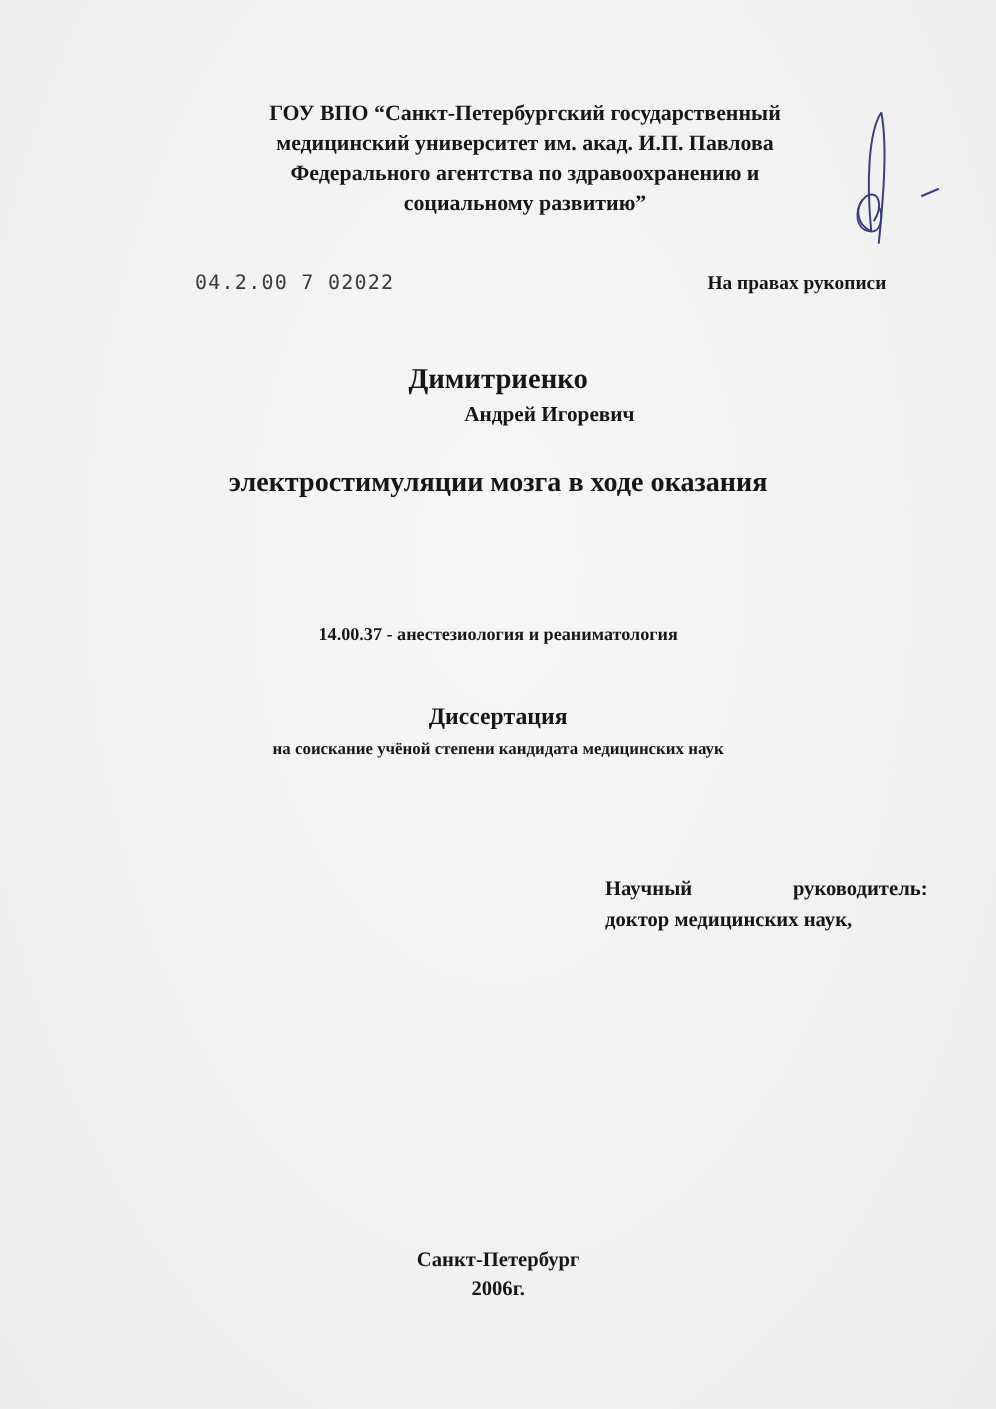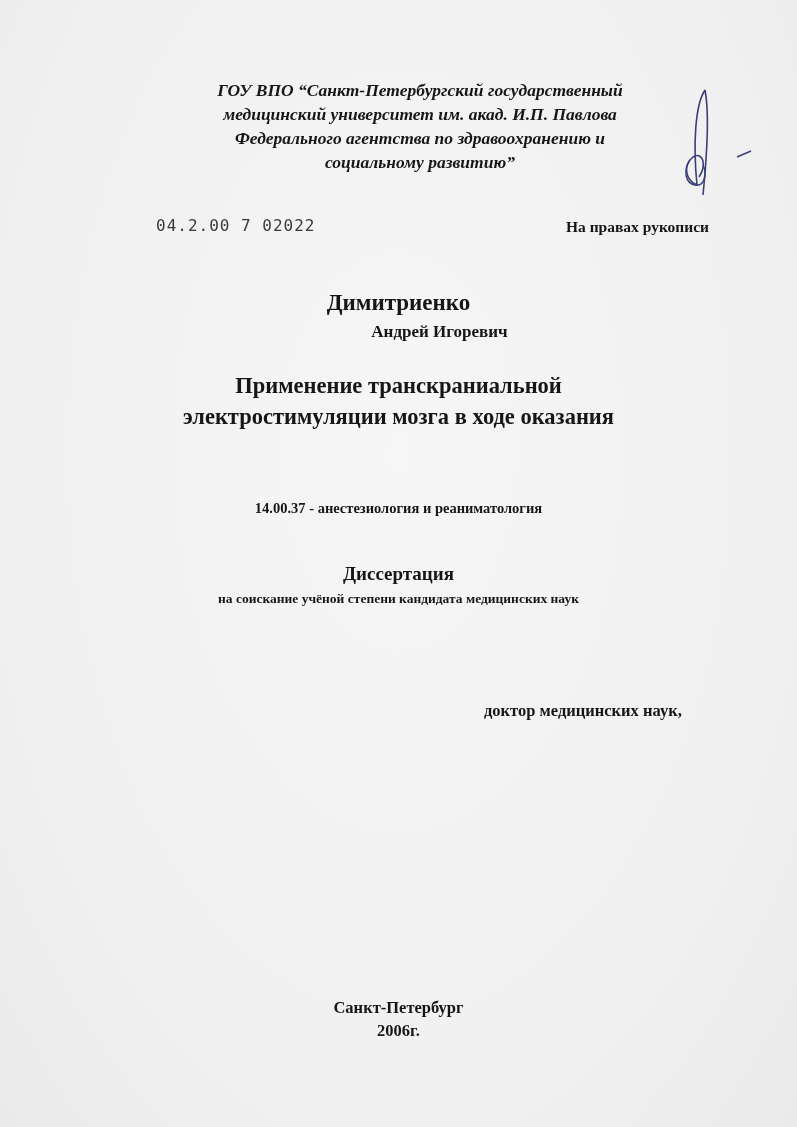--- a/index.html
+++ b/index.html
@@ -7,21 +7,21 @@
     width:797px; height:1127px; overflow:hidden;
     background:#f4f3f3;
     font-family:"Liberation Serif", "DejaVu Serif", serif;
     color:#161616;
     position:relative;
   }
   .page { position:absolute; left:0; top:0; width:797px; height:1127px;
     background: radial-gradient(ellipse at 50% 40%, #f7f6f6 0%, #f1f0f0 70%, #ebeaea 100%); }
   .abs { position:absolute; }
   .center { text-align:center; left:2px; width:793px; }
-  .inst { top:78px; left:150px; width:540px; text-align:center; font-size:17.5px; line-height:24px; font-weight:bold;font-style:italic; }
+  .inst { top:78px; left:150px; width:540px; text-align:center; font-size:17.5px; line-height:24px; font-weight:bold; }
   .stamp { top:216px; left:120px; font-family:"DejaVu Sans Mono", monospace; font-size:16px; color:#3a3a3a; letter-spacing:1px;margin-left:36px; }
   .rights { top:218px; left:566px; font-size:15.5px; font-weight:bold; }
   .surname { top:290px; font-size:23px; font-weight:bold; }
   .given { top:322px; font-size:17px; font-weight:bold;padding-left:41px; }
   .title { top:370px; font-size:22.5px; line-height:31px; font-weight:bold; }
   .spec { top:500px; font-size:14.5px; font-weight:bold; }
   .kind { top:563px; font-size:19px; font-weight:bold; }
   .degree { top:591px; font-size:13.5px; font-weight:bold; }
   .advisor { top:698px; left:484px; width:258px; font-size:16.5px; line-height:25px; font-weight:bold; }
   .advisor .l1 { display:flex; justify-content:space-between; }
@@ -48,28 +48,31 @@
     <path d="M82 72 L96 66" stroke="#3a3f7a" stroke-width="1.6"></path>
   </svg>
 
   <div class="abs stamp">04.2.00 7 02022</div>
   <div class="abs rights">На правах рукописи</div>
 
   <div class="abs center surname">Димитриенко</div>
   <div class="abs center given">Андрей Игоревич</div>
 
   <div class="abs center title">
-    <div>Применение транскраниальной</div>
     <div>электростимуляции мозга в ходе оказания</div>
   </div>
 
   <div class="abs center spec">14.00.37 - анестезиология и реаниматология</div>
 
   <div class="abs center kind">Диссертация</div>
   <div class="abs center degree">на соискание учёной степени кандидата медицинских наук</div>
 
   <div class="abs advisor">
+    <div class="l1">
+      <span>Научный</span>
+      <span>руководитель:</span>
+    </div>
     <div>доктор медицинских наук,</div>
   </div>
 
   <div class="abs center city">Санкт-Петербург</div>
   <div class="abs center year">2006г.</div>
 </div>
 
 </body></html>

